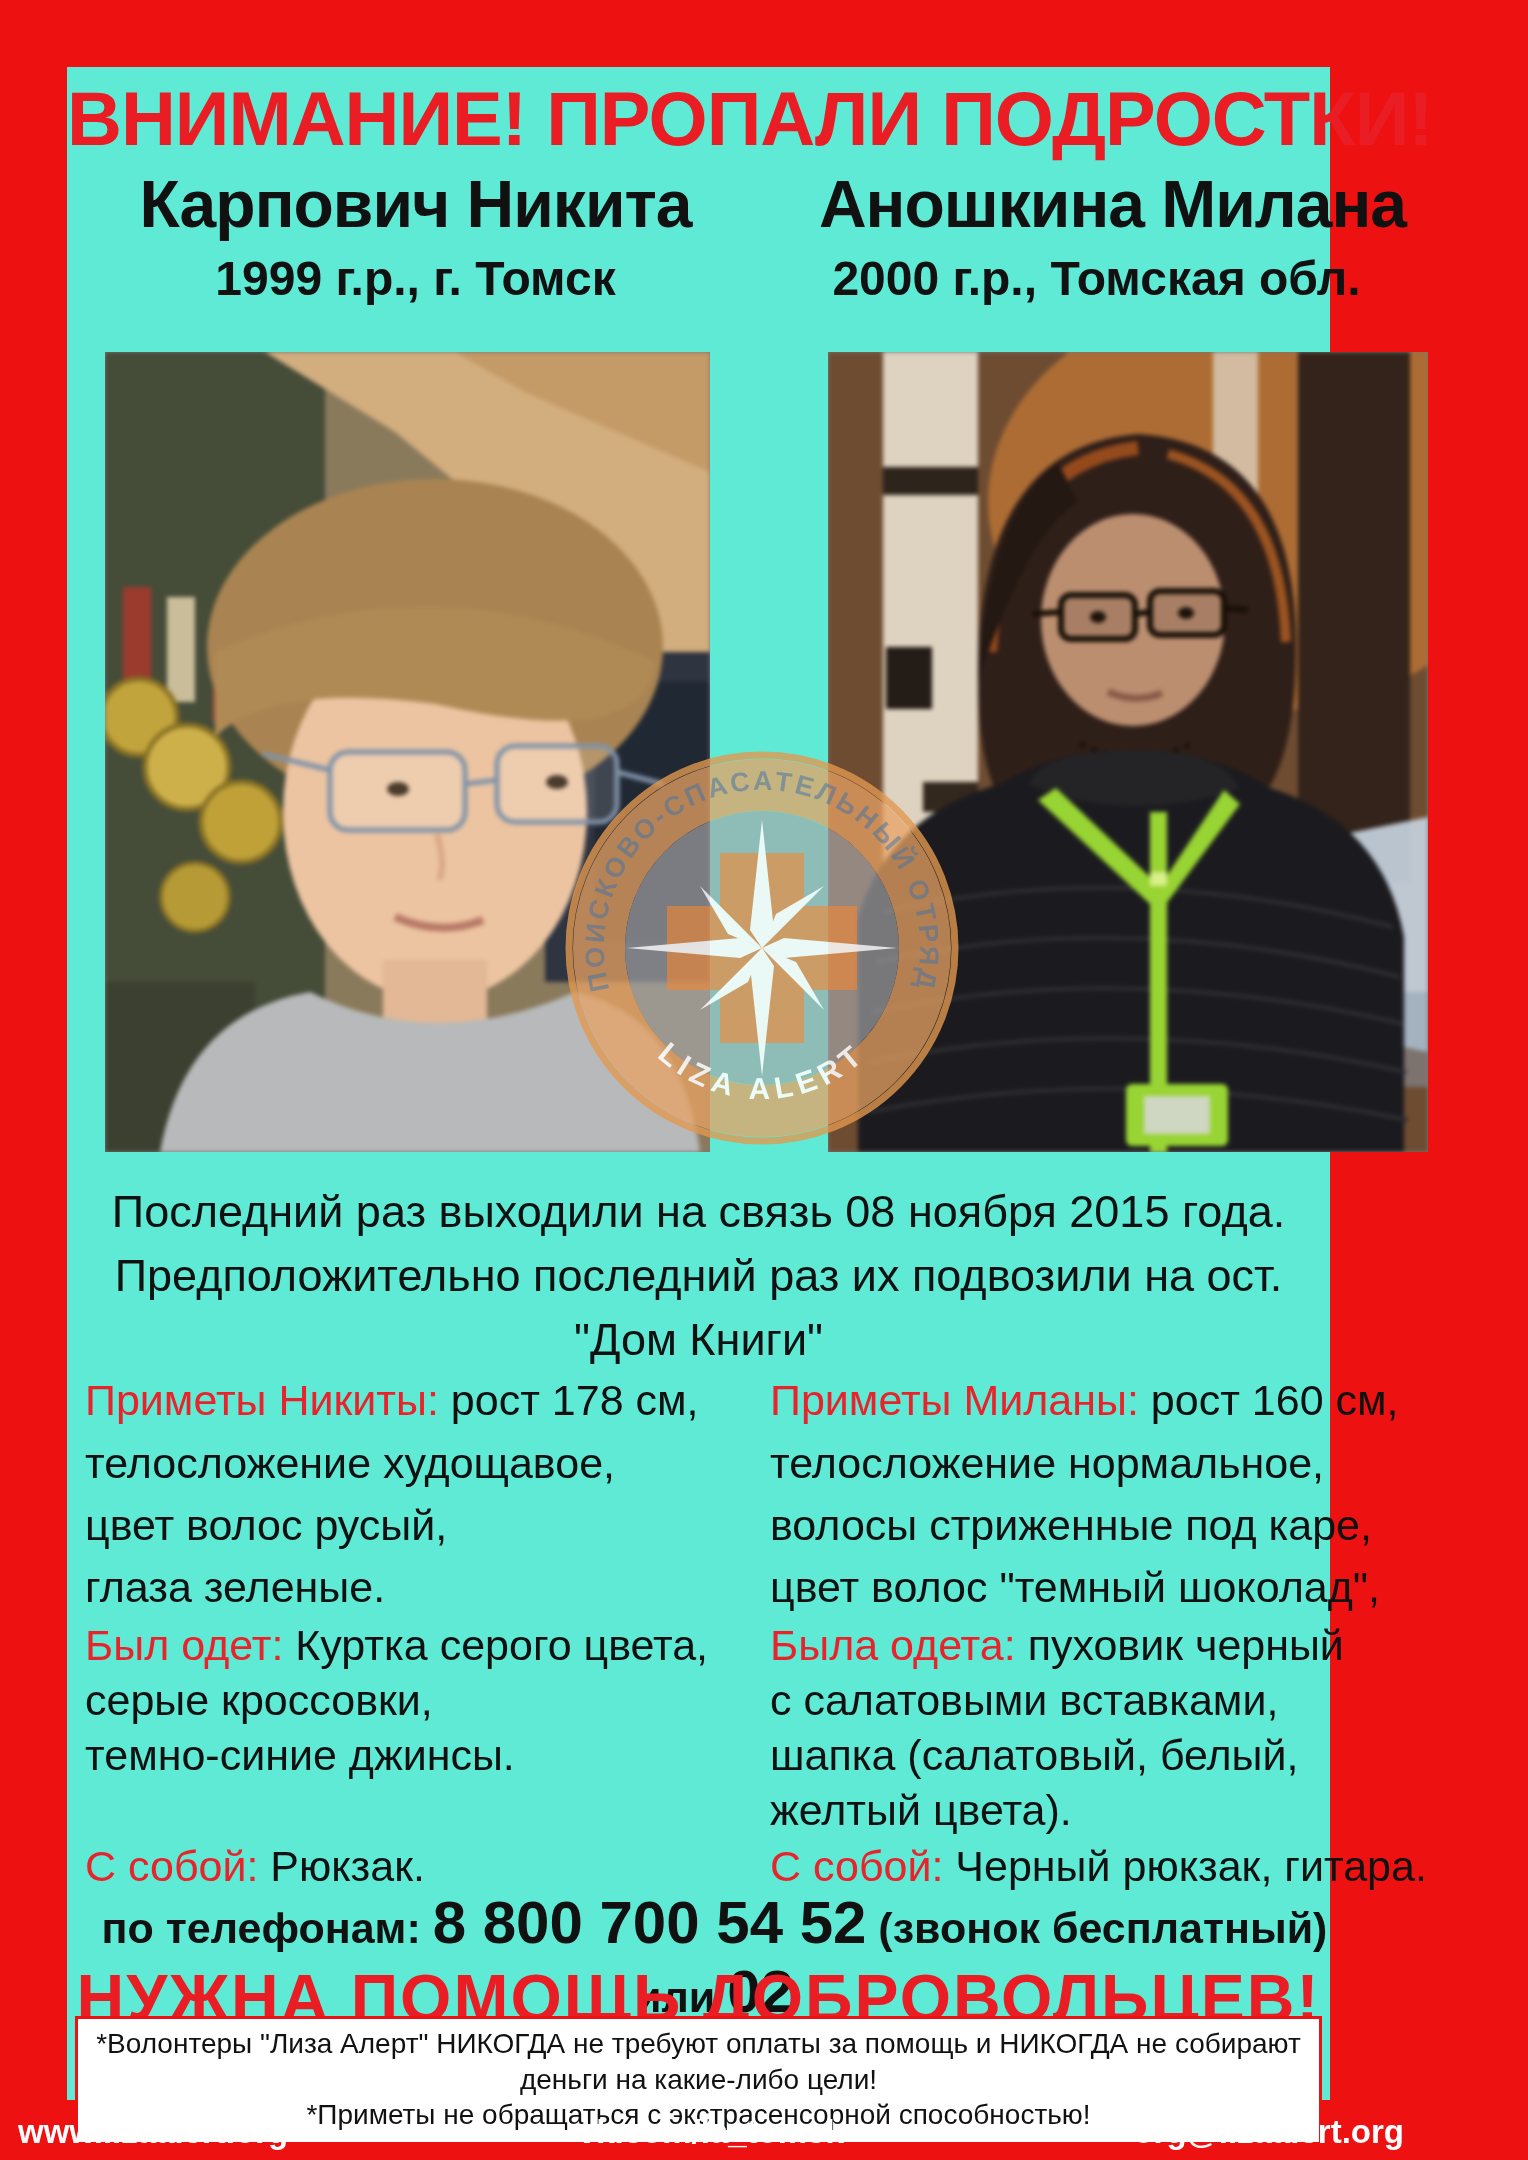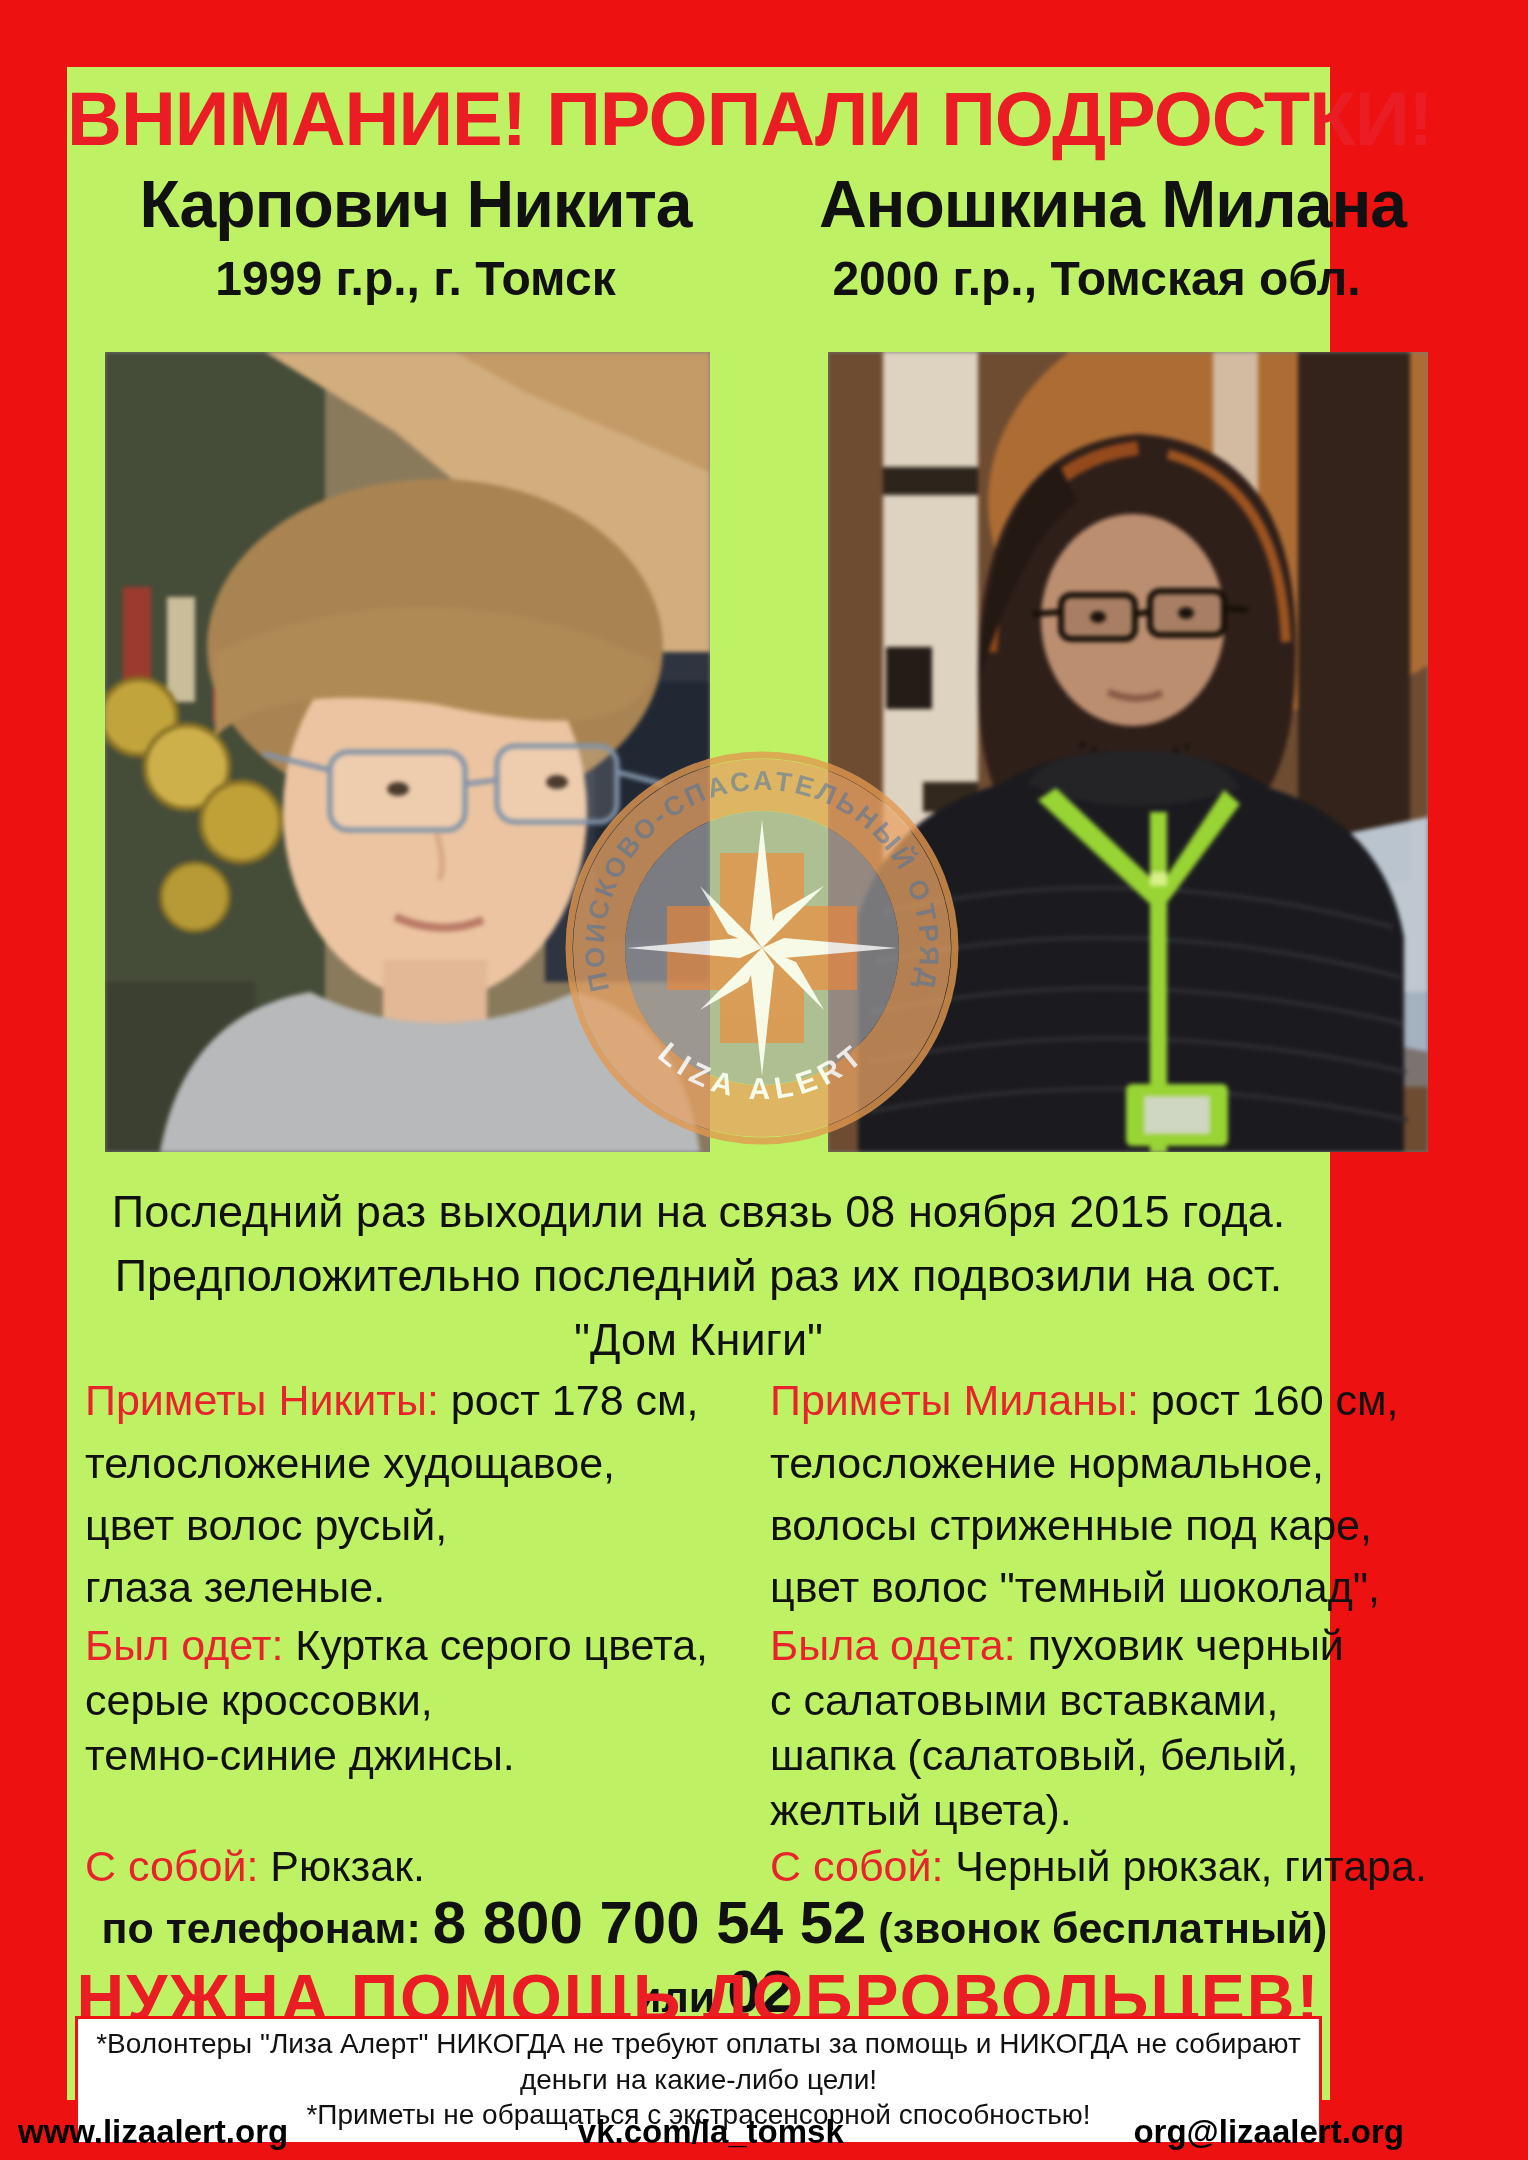--- a/index.html
+++ b/index.html
@@ -4,21 +4,21 @@
 <style>
   html,body{margin:0;padding:0;background:#888;}
   .poster{
     position:relative; width:1528px; height:2160px; margin:0 auto;
     background:#ee1111; overflow:hidden;
     font-family:"Liberation Sans","DejaVu Sans",sans-serif;
     color:#111;
   }
   .inner{
     position:absolute; left:67px; top:67px; width:1263px; height:2033px;
-    background:#bef264;
+    background:#5eead4;
   }
   .abs{position:absolute;}
   .center{left:0;width:100%;text-align:center;}
   .red{color:#e8232b;text-align:center;}
   .title{top:8px;font-size:76px;font-weight:bold;letter-spacing:-1px;color:#ea1d25;white-space:nowrap;}
   .name{position:absolute;top:99px;width:697px;text-align:center;font-size:66px;font-weight:bold;letter-spacing:-1px;}
   .name.l{left:0;} .name.r{left:697px;}
   .birth{position:absolute;top:184px;width:697px;text-align:center;font-size:48px;font-weight:bold;}
   .birth.l{left:0;} .birth.r{left:681px;}
   .photo{position:absolute;top:285px;height:800px;overflow:hidden;background:#777;}
@@ -44,21 +44,21 @@
   .discbox{
     position:absolute;left:8px;right:8px;top:1949px;
     border:3px solid #ee1111;background:#fff;
     text-align:center;font-size:28px;line-height:1.27;padding:7px 4px 9px;
   }
   .discbox b{font-weight:normal;}
   .linksbar{
     position:absolute;left:0;top:2103px;width:1420px;height:57px;
     display:flex;align-items:center;justify-content:space-between;
     padding:0 16px 0 18px;box-sizing:border-box;
-    font-size:33px;font-weight:bold;color:#000000;
+    font-size:33px;font-weight:bold;color:#ffffff;
   }
 </style>
 </head>
 <body>
 
 <div class="poster">
   <div class="inner">
 
     <div class="abs center title">ВНИМАНИЕ! ПРОПАЛИ ПОДРОСТКИ!</div>
 

